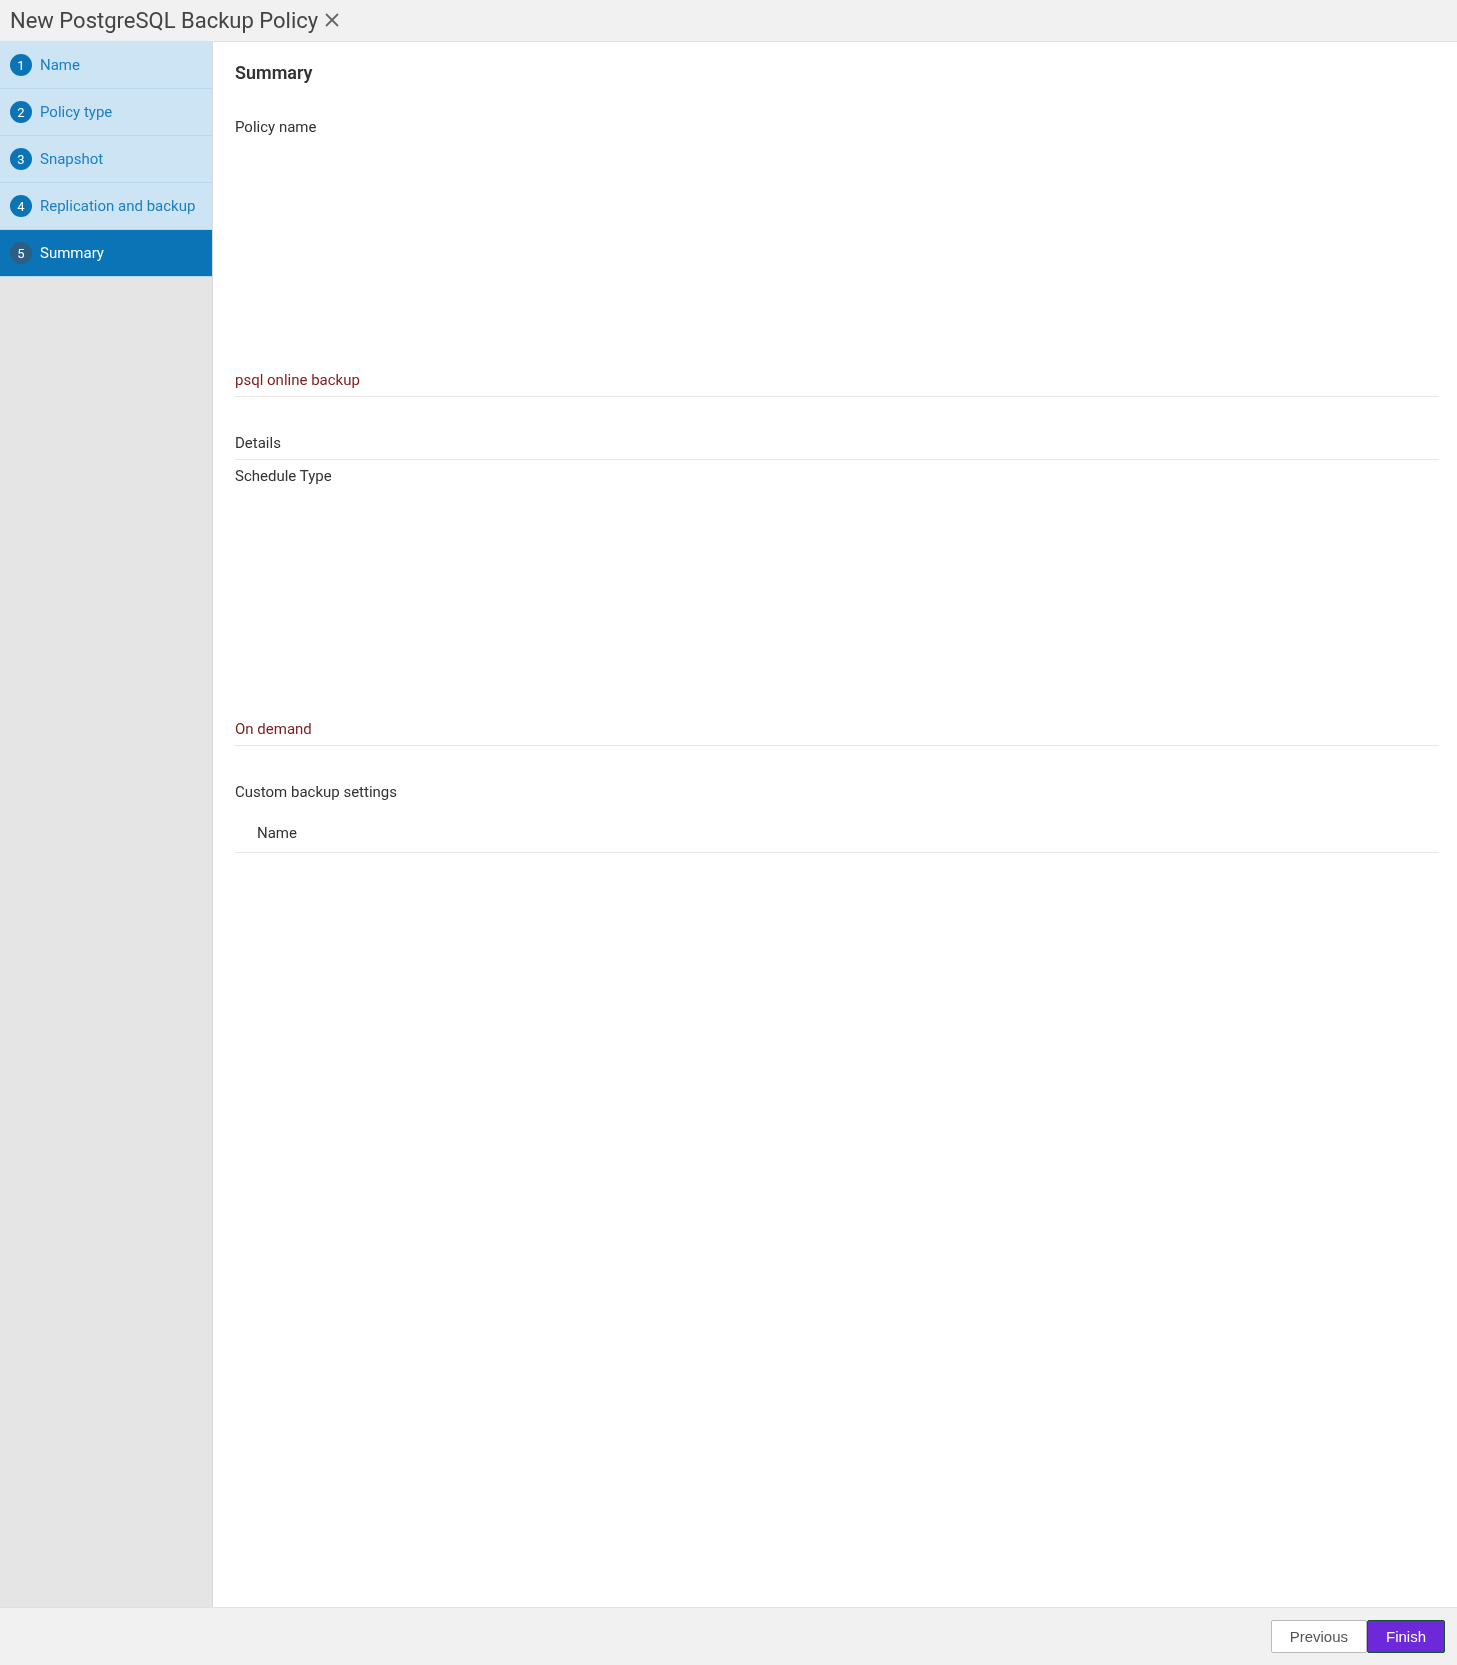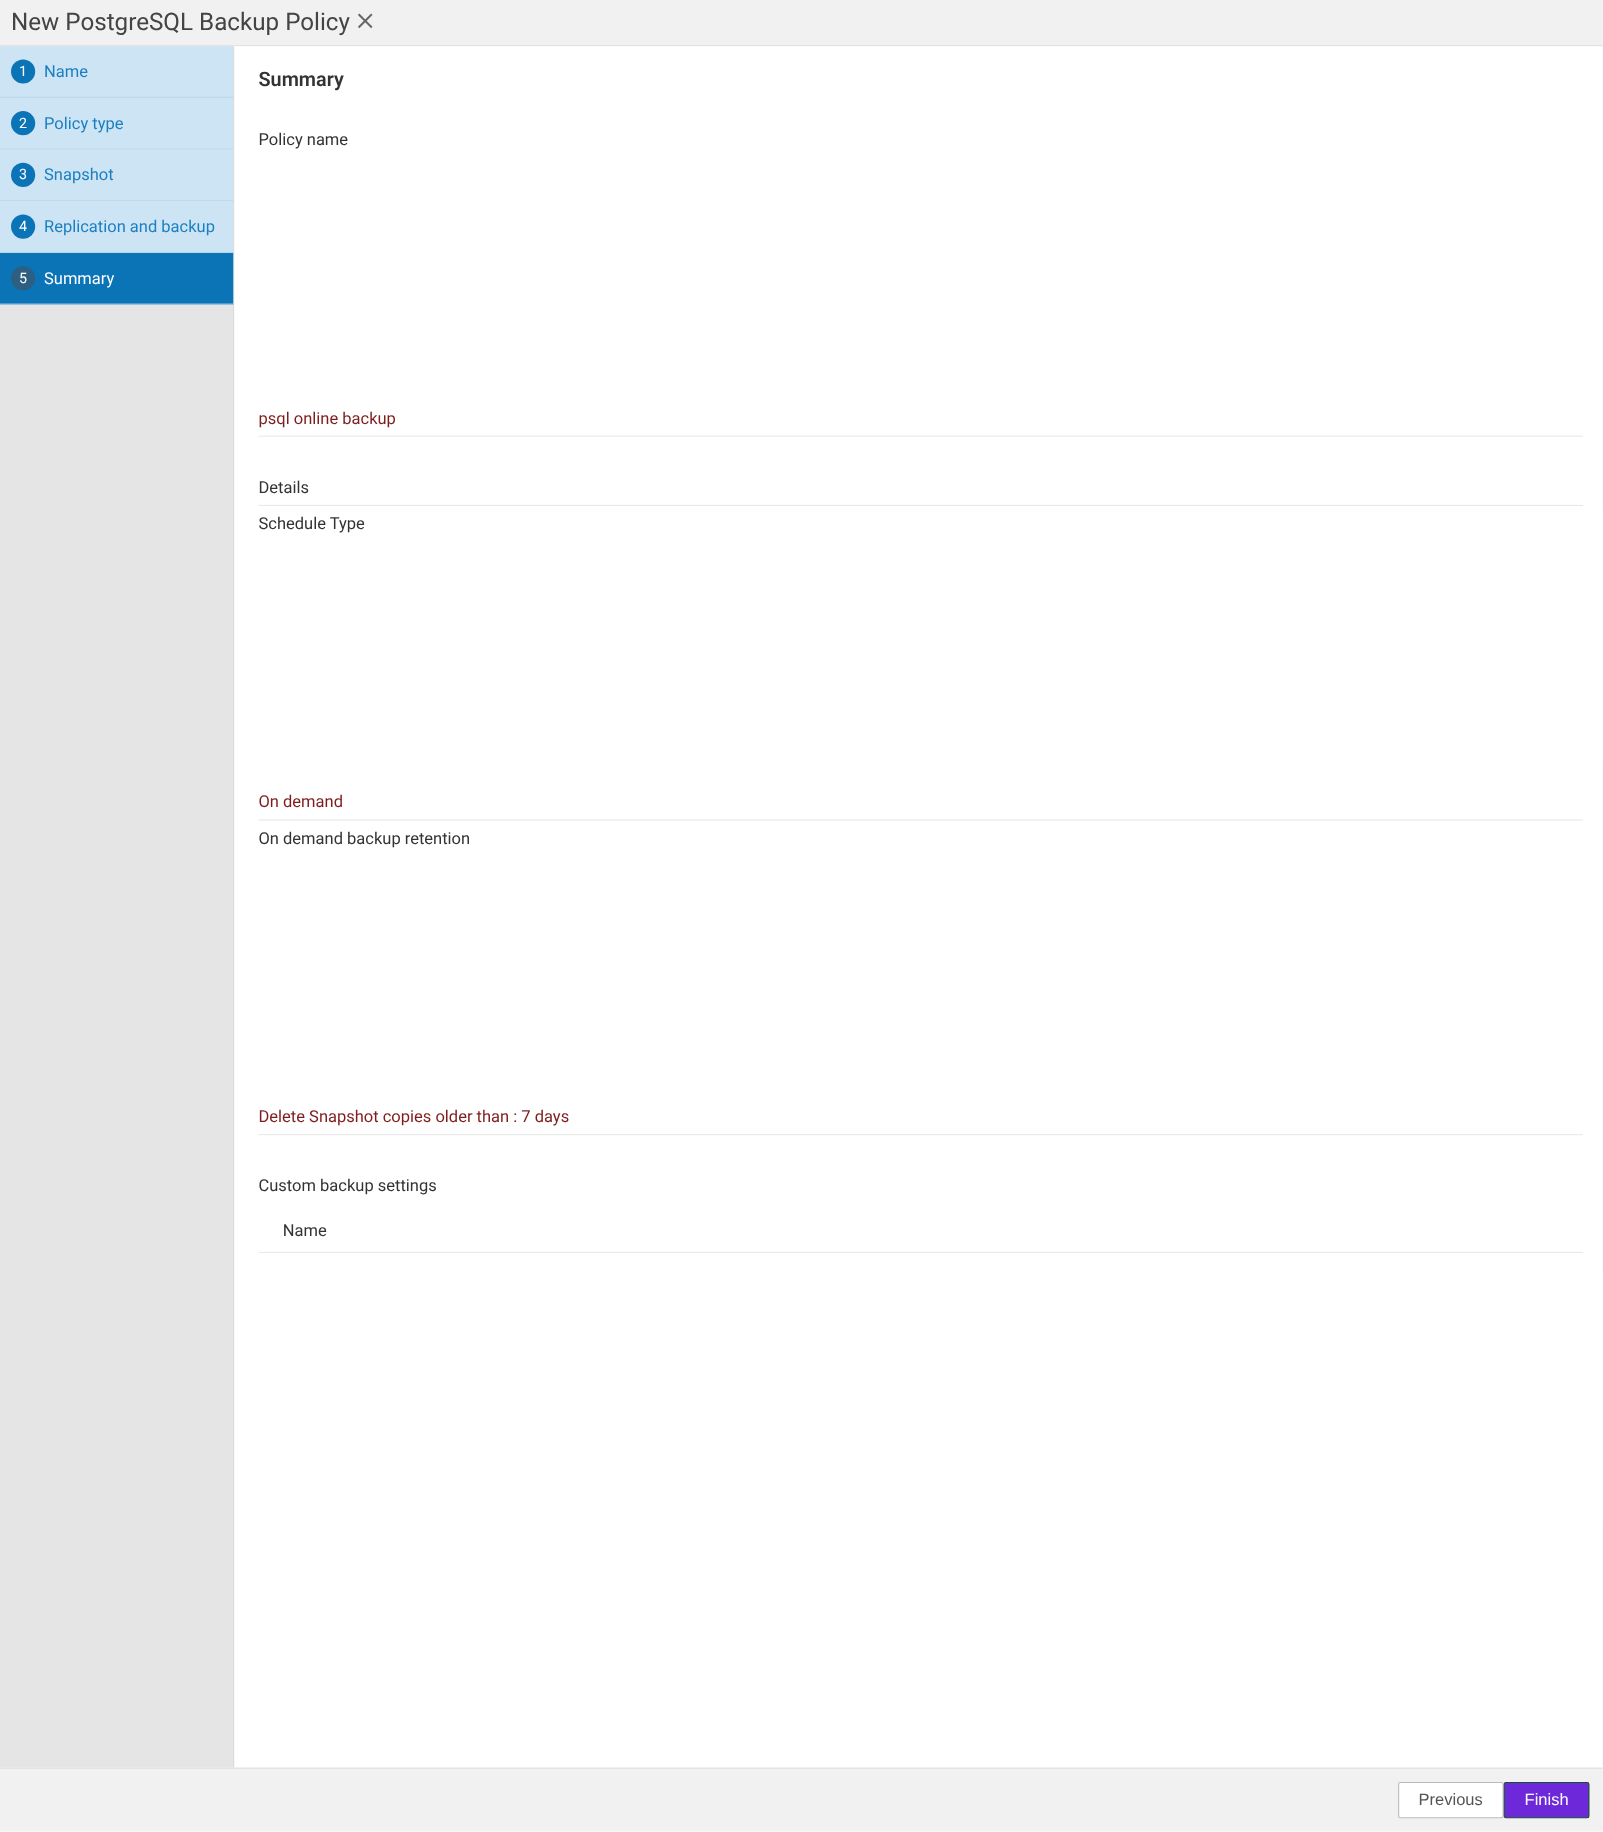--- a/index.html
+++ b/index.html
@@ -184,24 +184,20 @@
 
     <div class="summary-row">
       <div class="lbl">Policy name</div>
       <div class="val">psql online backup</div>
     </div>
     <div class="section-row">Details</div>
     <div class="summary-row">
       <div class="lbl">Schedule Type</div>
       <div class="val">On demand</div>
     </div>
-    <div class="summary-row">
-      <div class="lbl">On demand backup retention</div>
-      <div class="val">Delete Snapshot copies older than : 7 days</div>
-    </div>
     <div class="section-row" style="border-bottom:none">Custom backup settings</div>
 
     <div class="custom-table-head">
       <div class="col-name">Name</div>
     </div>
   </div>
 </div>
 
 <div class="footer">
   <button class="btn btn-secondary">Previous</button>

